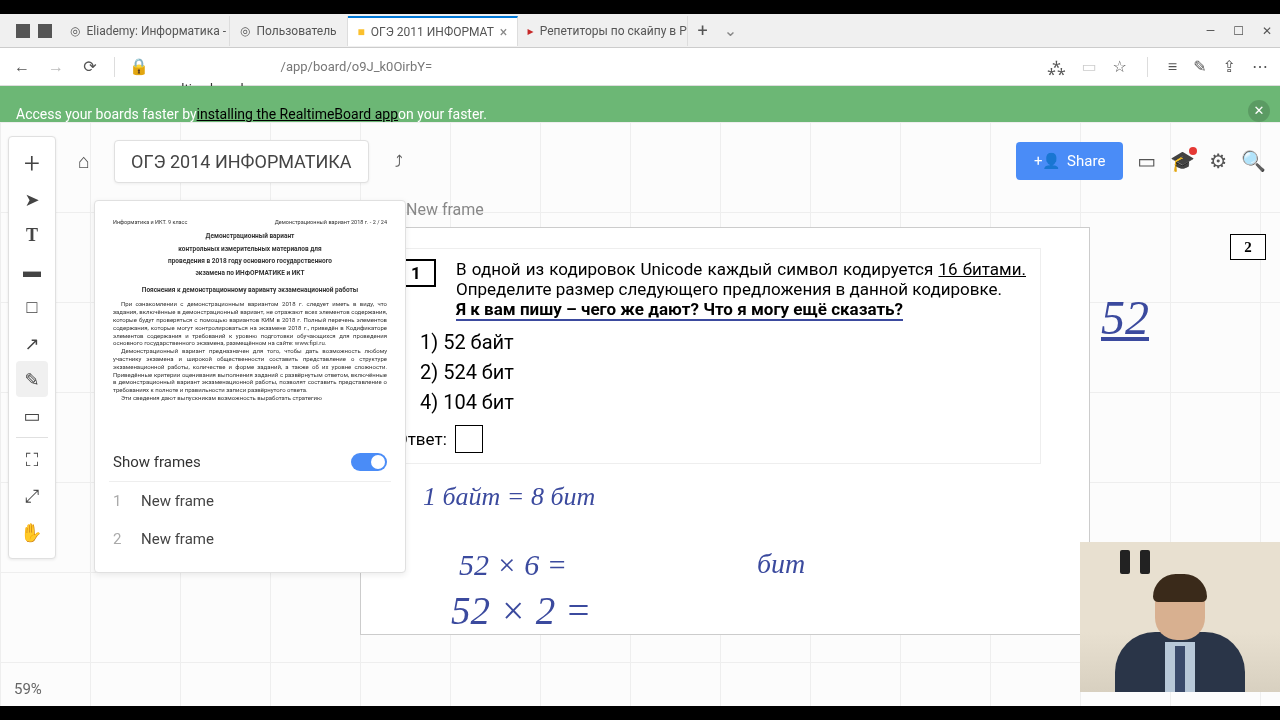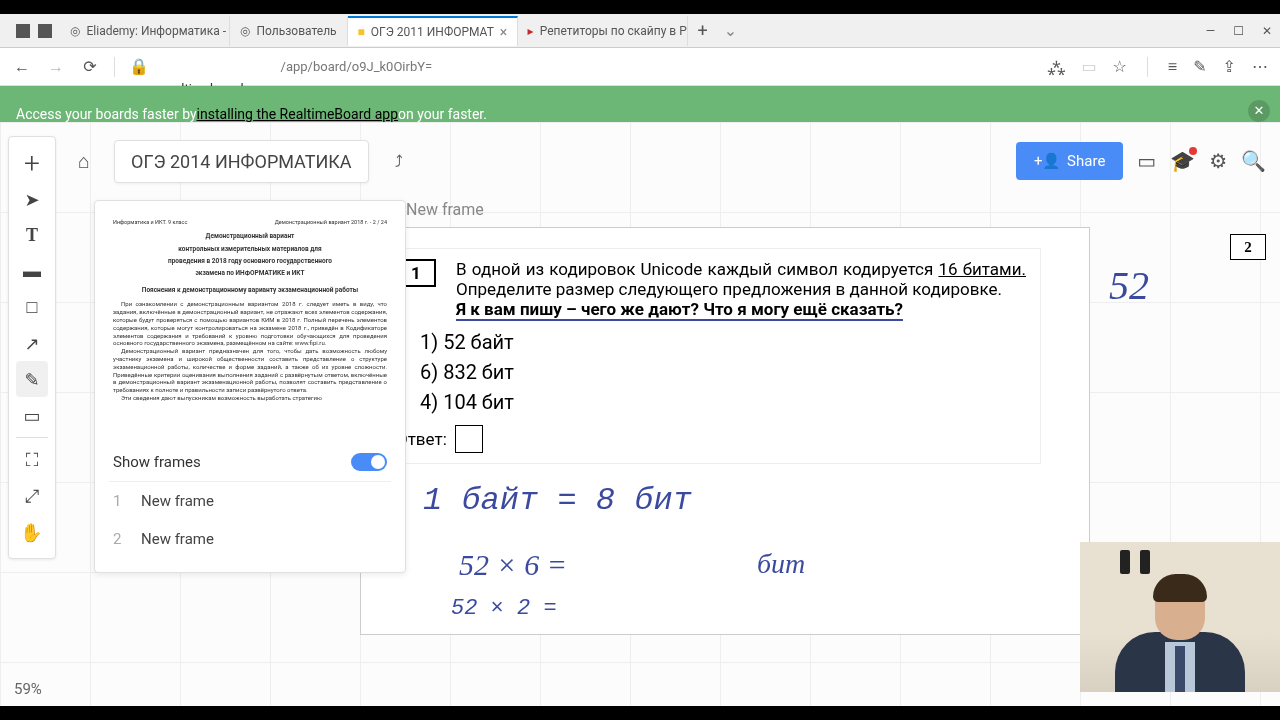--- a/index.html
+++ b/index.html
@@ -50,24 +50,24 @@
 .problem-card { position:absolute; left:20px; top:20px; width:660px; background:#fff; padding:10px 14px; border:1px solid #eee; }
 .problem-row { display:flex; gap:20px; font-family:"Times New Roman",serif; font-size:17px; color:#000; }
 .problem-num { border:2px solid #000; width:40px; height:28px; text-align:center; line-height:24px; font-weight:bold; flex-shrink:0; }
 .problem-text { text-align:justify; }
 .problem-text .u { text-decoration:underline; }
 .quote { font-weight:bold; border-bottom:2px solid #3b4a9e; display:inline; }
 .options { margin:8px 0 8px 24px; font-family:"Times New Roman",serif; font-size:20px; line-height:1.5; }
 .answer { font-family:"Times New Roman",serif; font-size:17px; display:flex; align-items:center; gap:8px; margin-left:0px; }
 .answer-box { border:1.5px solid #000; width:28px; height:28px; }
 .handwrite { position:absolute; font-family:"Comic Sans MS",cursive; color:#3b4a9e; font-size:26px; font-style:italic; }
-.hw52 { right:-60px; top:34px; font-size:40px; }
-.hw-bytes { left:62px; top:254px; font-size:32px;font-family:Liberation Mono, monospace; }
+.hw52 { right:-60px; top:62px; font-size:48px;text-decoration:underline; }
+.hw-bytes { left:62px; top:254px; font-size:26px; }
 .hw-calc1 { left:98px; top:320px; font-size:30px; }
-.hw-calc2 { left:90px; top:368px; font-size:22px;font-family:Liberation Mono, monospace; }
+.hw-calc2 { left:90px; top:360px; font-size:39px; }
 .hw-bit { left:396px; top:320px; font-size:28px; }
 .page-marker { position:absolute; right:14px; top:112px; border:1.5px solid #000; width:36px; height:26px; text-align:center; line-height:24px; font-family:"Times New Roman",serif; font-weight:bold; background:#fff; font-size:15px; }
 .webcam { position:absolute; right:0; bottom:14px; width:200px; height:150px; background:linear-gradient(#e8e0d0 0%,#e8e0d0 60%,#d8d0c0 100%); overflow:hidden; }
 .person { position:absolute; bottom:0; left:50%; transform:translateX(-50%); width:140px; height:120px; }
 .person .head { position:absolute; top:6px; left:50%; transform:translateX(-50%); width:50px; height:62px; background:#d8b090; border-radius:24px 24px 22px 22px; }
 .person .hair { position:absolute; top:2px; left:50%; transform:translateX(-50%); width:54px; height:28px; background:#3a2a1a; border-radius:26px 26px 6px 6px; }
 .person .body { position:absolute; bottom:0; left:50%; transform:translateX(-50%); width:130px; height:60px; background:#2a3548; border-radius:40px 40px 0 0; }
 .person .shirt { position:absolute; bottom:0; left:50%; transform:translateX(-50%); width:30px; height:50px; background:#b8c8d8; }
 .person .tie { position:absolute; bottom:0; left:50%; transform:translateX(-50%); width:10px; height:46px; background:#3a4a6a; }
 .sys-icon { width:14px; height:14px; background:#555; display:inline-block; }
@@ -204,21 +204,21 @@
       <div class="problem-card">
         <div class="problem-row">
           <div class="problem-num">1</div>
           <div class="problem-text">
             <span>В одной из кодировок Unicode каждый символ кодируется </span><span class="u">16 битами.</span><span> Определите размер следующего предложения в данной кодировке.</span><br>
             <span class="quote">Я к вам пишу – чего же дают? Что я могу ещё сказать?</span>
           </div>
         </div>
         <div class="options">
           <div>1)  52 байт</div>
-          <div>6)  832 бит</div>
+          <div>2)  524 бит</div>
           <div>4)  104 бит</div>
         </div>
         <div class="answer">
           <span>Ответ:</span>
             <div class="answer-box"></div>
         </div>
       </div>
       <div class="handwrite hw52">52</div>
       <div class="handwrite hw-bytes">1 байт = 8 бит</div>
       <div class="handwrite hw-calc1">52 × 6  =</div>

